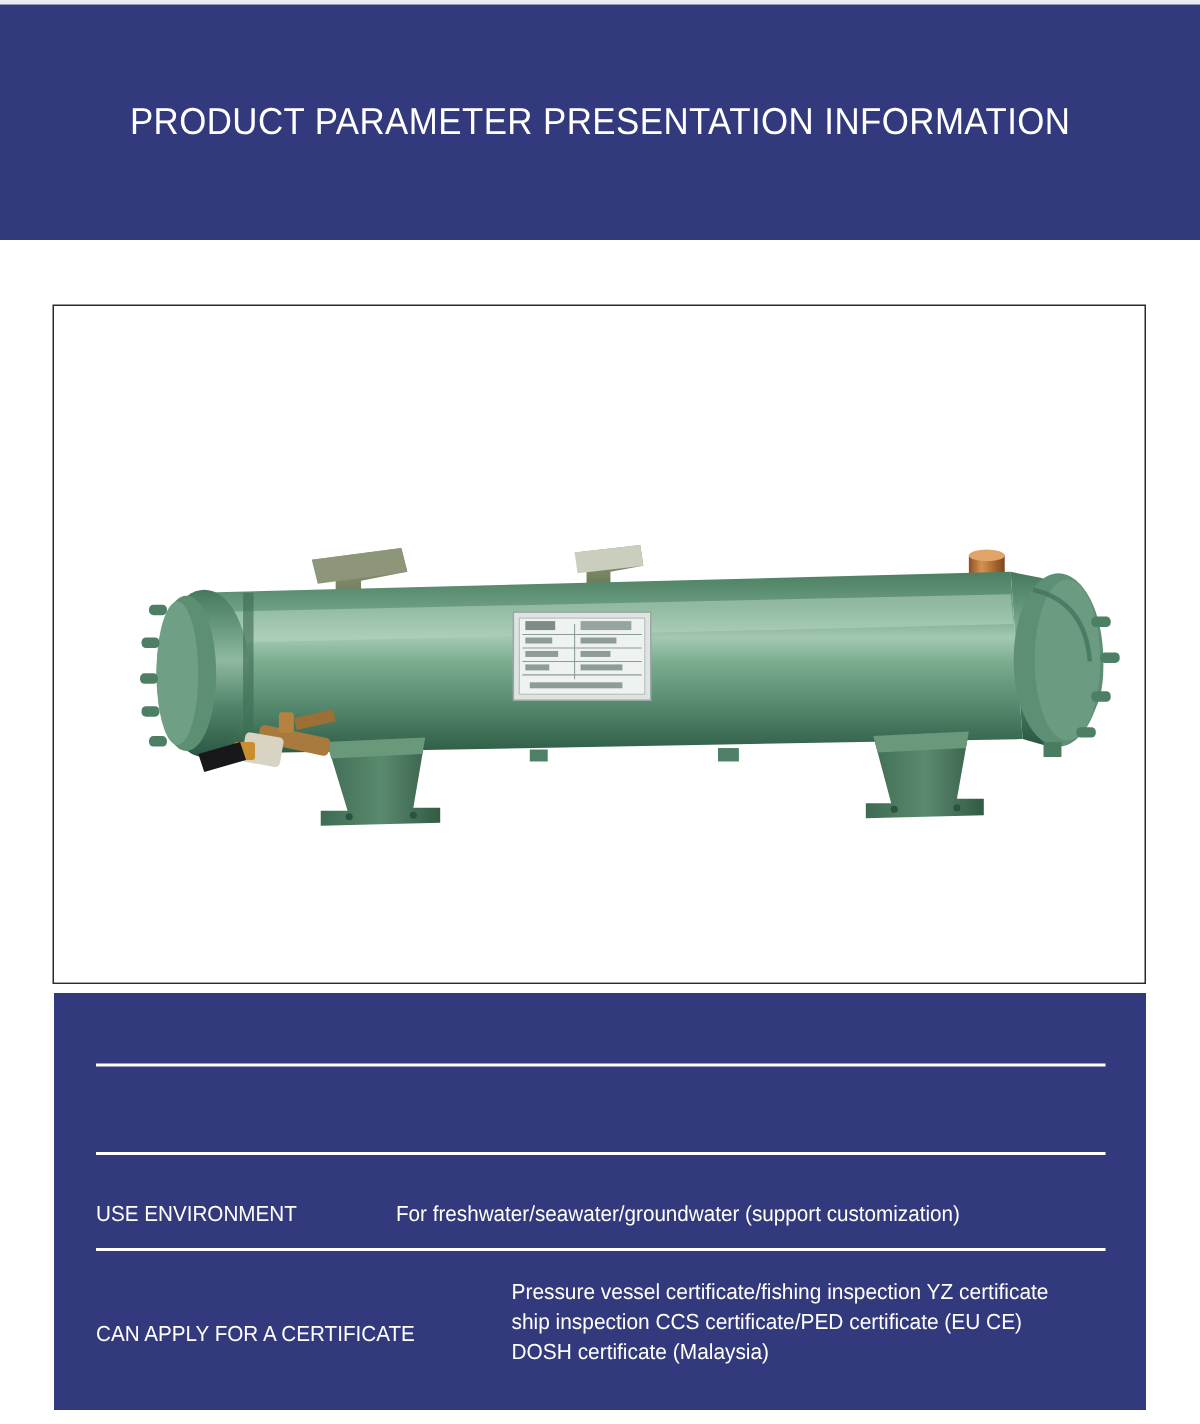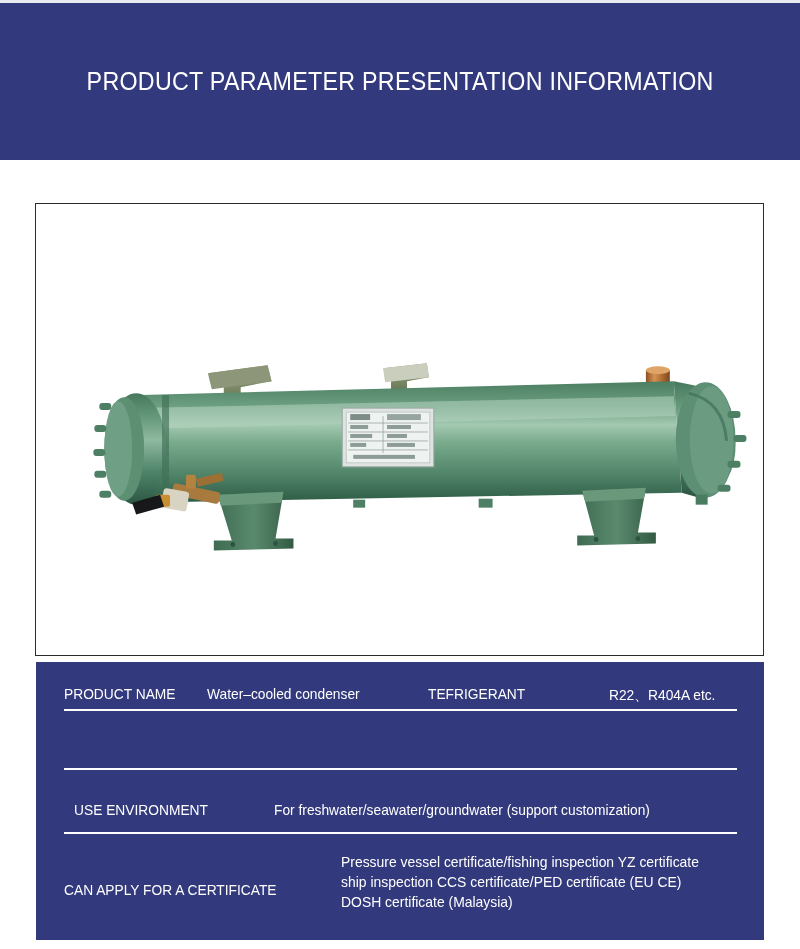--- a/index.html
+++ b/index.html
@@ -109,21 +109,21 @@
     font-size: 14.5px;
     line-height: 20px;
     white-space: pre;
     transform: scaleX(0.96);
     transform-origin: left top;
   }
 
   
   #row-1 { top: 0px;   height: 60px; }
   #row-2 { top: 60px;  height: 59px; }
-  #row-3 { top: 119px; height: 58px; margin-left: 10px; }
+  #row-3 { top: 119px; height: 58px; }
   #row-4 { top: 177px; height: 101px; }
 
   #div-1 { top: 47px; }
   #div-2 { top: 106px; }
   #div-3 { top: 170px; }
 </style>
 </head>
 <body>
 
 <div id="top-hairline"></div>
@@ -278,26 +278,20 @@
 
     <g>
       <rect x="444" y="296" width="14" height="9" fill="#4e8066"></rect>
       <rect x="318" y="297" width="12" height="8" fill="#4e8066"></rect>
     </g>
   </svg>
 </div>
 
 <div id="param-block">
 
-  <div class="param-row" id="row-1">
-    <span class="lbl" style="left:28px; top:24px;">PRODUCT NAME</span>
-    <span class="val" style="left:171px; top:24px;">Water–cooled condenser</span>
-    <span class="lbl" style="left:392px; top:24px;">TEFRIGERANT</span>
-    <span class="val" style="left:573px; top:24px;">R22、R404A etc.</span>
-  </div>
   <div class="row-divider" id="div-1"></div>
 
   <div class="row-divider" id="div-2"></div>
 
   <div class="param-row" id="row-3">
     <span class="lbl" style="left:28px; top:21px;">USE ENVIRONMENT</span>
     <span class="val" style="left:228px; top:21px;">For freshwater/seawater/groundwater (support customization)</span>
   </div>
   <div class="row-divider" id="div-3"></div>
 

